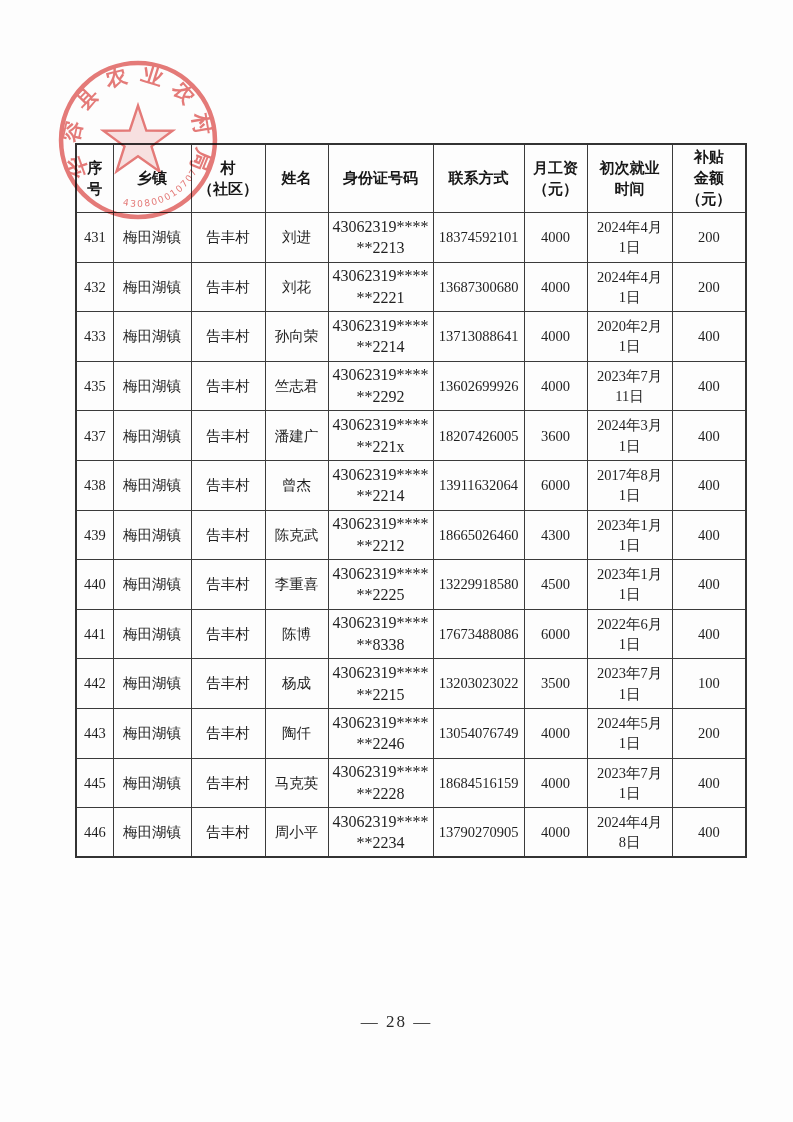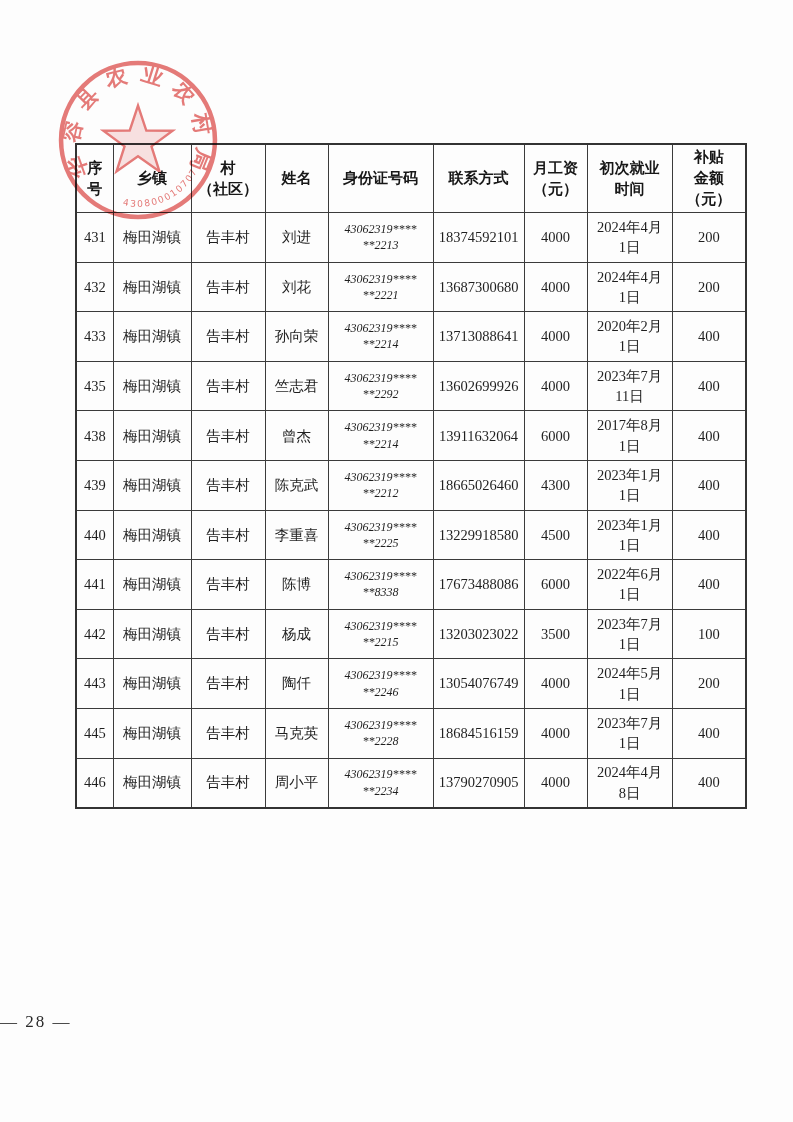--- a/index.html
+++ b/index.html
@@ -48,21 +48,21 @@
   thead tr{height:57px;}
   th{
     font-size:15px;
     font-weight:bold;
     color:#171717;
   }
   tbody tr{height:49.6px;}
   td{
     font-size:14.5px;
   }
-  td.cell-id{font-size:12px;line-height:1.35;font-style:italic;}
+  td.cell-id{font-size:16px;line-height:1.35;}
   
   .seal{
     position:absolute;
     left:57px;top:59px;
     width:162px;height:162px;
     mix-blend-mode:multiply;
     opacity:.92;
     pointer-events:none;
   }
   .seal svg{display:block;}
@@ -77,21 +77,21 @@
     font-family:"DejaVu Sans","Liberation Sans",sans-serif;
     font-size:9px;
     letter-spacing:1.6px;
     fill:#e4706e;
   }
   
   .page-number{
     position:absolute;
     left:0;right:0;
     top:1012px;
-    text-align:left;
+    text-align:center;
     font-size:17px;
     color:#2a2a2a;
     letter-spacing:2px;
   }
 </style>
 </head>
 <body>
 
 <div class="page">
 
@@ -174,20 +174,33 @@
             <td>竺志君</td>
             <td class="cell-id">43062319****
 **2292</td>
             <td>13602699926</td>
             <td>4000</td>
             <td>2023年7月
 11日</td>
             <td>400</td>
           </tr>
           <tr>
+            <td>437</td>
+            <td>梅田湖镇</td>
+            <td>告丰村</td>
+            <td>潘建广</td>
+            <td class="cell-id">43062319****
+**221x</td>
+            <td>18207426005</td>
+            <td>3600</td>
+            <td>2024年3月
+1日</td>
+            <td>400</td>
+          </tr>
+          <tr>
             <td>438</td>
             <td>梅田湖镇</td>
             <td>告丰村</td>
             <td>曾杰</td>
             <td class="cell-id">43062319****
 **2214</td>
             <td>13911632064</td>
             <td>6000</td>
             <td>2017年8月
 1日</td>

